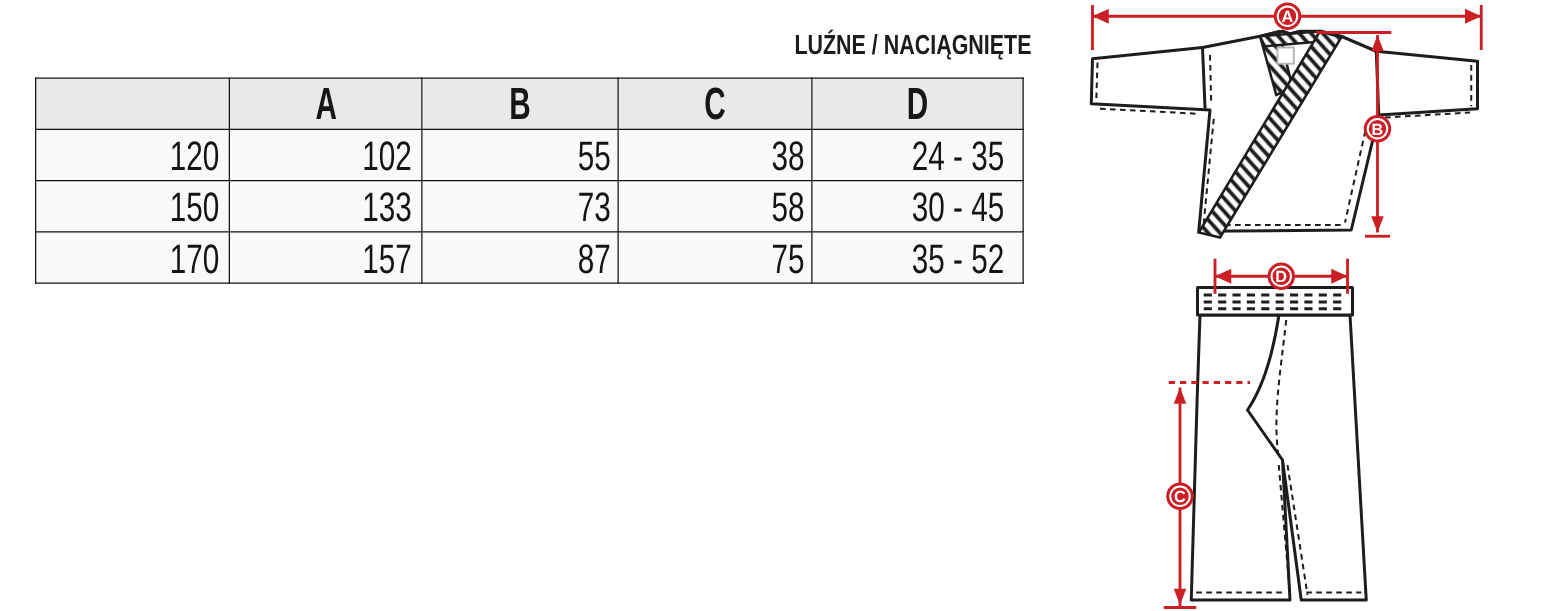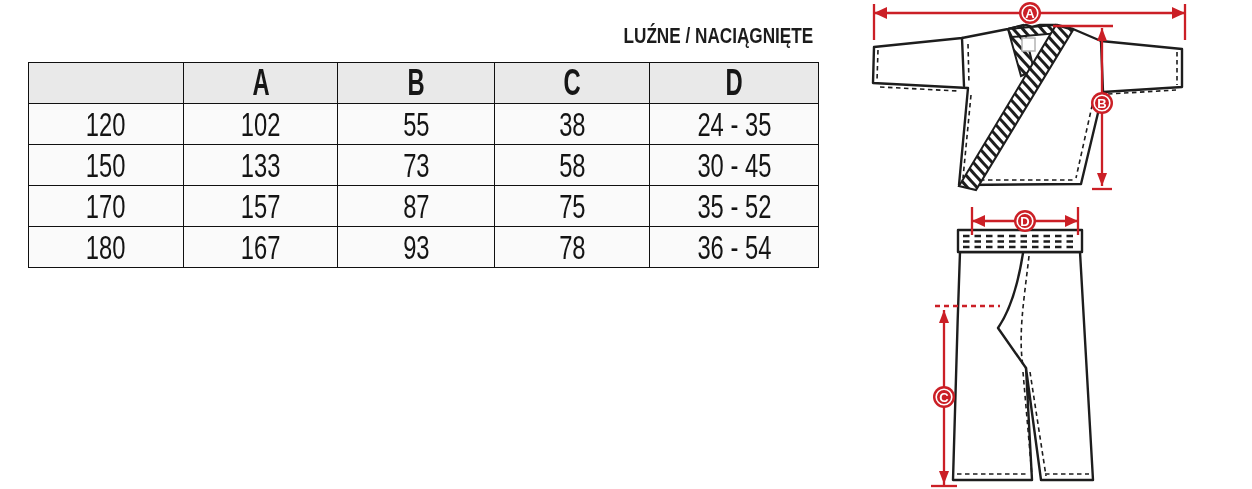--- a/index.html
+++ b/index.html
@@ -9,21 +9,21 @@
     --table-row-bg:#fafafa;
     --table-border:#101010;
   }
   html,body{margin:0;padding:0;background:#ffffff;}
   body{font-family:"Liberation Sans",sans-serif;}
   .stage{position:relative;width:1252px;height:489px;background:#ffffff;overflow:hidden;}
 
   
   .fit-note{
     position:absolute;top:23px;left:0;width:813px;text-align:right;
-    font-size:22px;font-weight:700;color:#1c1c1c;white-space:nowrap;
+    font-size:22px;font-weight:700;color:#1c1c1c;white-space:nowrap;padding-left:12px;
   }
   .cond{display:inline-block;transform:scaleX(.72);transform-origin:center;white-space:nowrap;}
   .fit-note .cond{transform:scaleX(.78);transform-origin:right center;}
 
   
   table.size-table{
     position:absolute;left:28px;top:62px;width:790px;
     border-collapse:collapse;table-layout:fixed;
   }
   .size-table th,.size-table td{
@@ -31,21 +31,21 @@
     height:40px;padding:0;text-align:center;vertical-align:middle;
     overflow:hidden;
   }
   .size-table thead th{
     background:var(--table-header-bg);
     font-size:36px;font-weight:700;color:#161616;line-height:1;
   }
   .size-table thead th .cond{transform:scaleX(.66);}
   .size-table tbody td{
     background:var(--table-row-bg);
-    font-size:33px;font-weight:400;color:#141414;line-height:1;
+    font-size:33px;font-weight:400;color:#141414;line-height:1;text-align:right;
   }
 
   
   svg.diagram{position:absolute;left:860px;top:0;}
   .sk{stroke:var(--sketch);stroke-width:2.4;stroke-linejoin:round;stroke-linecap:round;}
   .f{fill:#ffffff;}
   .nf{fill:none;}
   .st{fill:none;stroke:var(--sketch);stroke-width:1.6;stroke-dasharray:4.5 3.5;}
   .wst{fill:none;stroke:var(--sketch);stroke-width:2.4;stroke-dasharray:6.5 5;}
   .band{fill:url(#hatch);stroke:var(--sketch);stroke-width:2;}
@@ -95,27 +95,20 @@
         <td><span class="cond">58</span></td>
         <td><span class="cond">30 - 45</span></td>
       </tr>
       <tr>
         <td><span class="cond">170</span></td>
         <td><span class="cond">157</span></td>
         <td><span class="cond">87</span></td>
         <td><span class="cond">75</span></td>
         <td><span class="cond">35 - 52</span></td>
       </tr>
-      <tr>
-        <td><span class="cond">180</span></td>
-        <td><span class="cond">167</span></td>
-        <td><span class="cond">93</span></td>
-        <td><span class="cond">78</span></td>
-        <td><span class="cond">36 - 54</span></td>
-      </tr>
     </tbody>
   </table>
 
   <svg class="diagram" viewBox="0 0 392 489" width="392" height="489" aria-hidden="true">
     <defs>
       <pattern id="hatch" width="7" height="7" patternUnits="userSpaceOnUse" patternTransform="rotate(48)">
         <rect width="7" height="7" fill="#ffffff"></rect>
         <line x1="0" y1="3.5" x2="7" y2="3.5" stroke="#1d1d1d" stroke-width="3"></line>
       </pattern>
     </defs>

